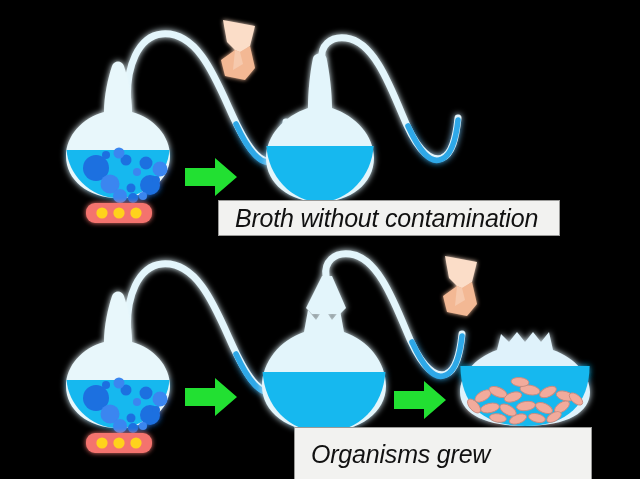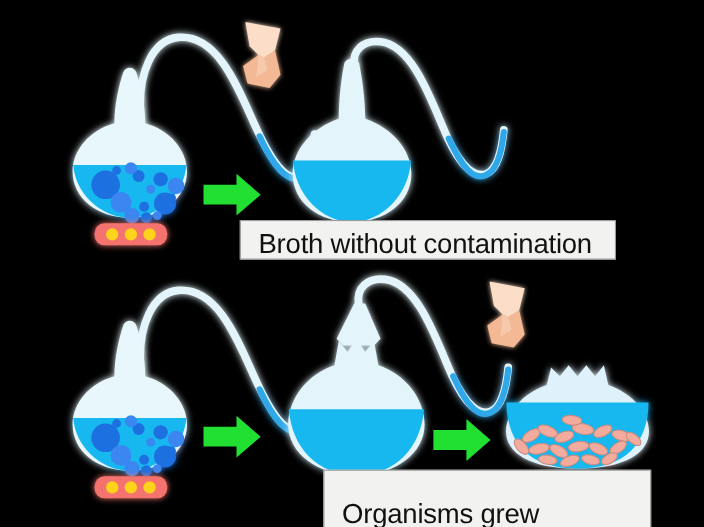--- a/index.html
+++ b/index.html
@@ -25,22 +25,23 @@
     width: 640px;
     height: 479px;
     display: block;
   }
   .caption-box {
     position: absolute;
     background: #f2f2f0;
     border: 1px solid #9a9a98;
     box-sizing: border-box;
     display: flex;
-    align-items: flex-end;
+    align-items: center;
     overflow: hidden;
+    font-style: italic;
   }
   .caption-text {
     color: #111111;
     font-family: "Liberation Sans", sans-serif;
     font-size: 25px;
     line-height: 1;
     letter-spacing: -0.2px;
     white-space: nowrap;
     padding-left: 16px;
   }

